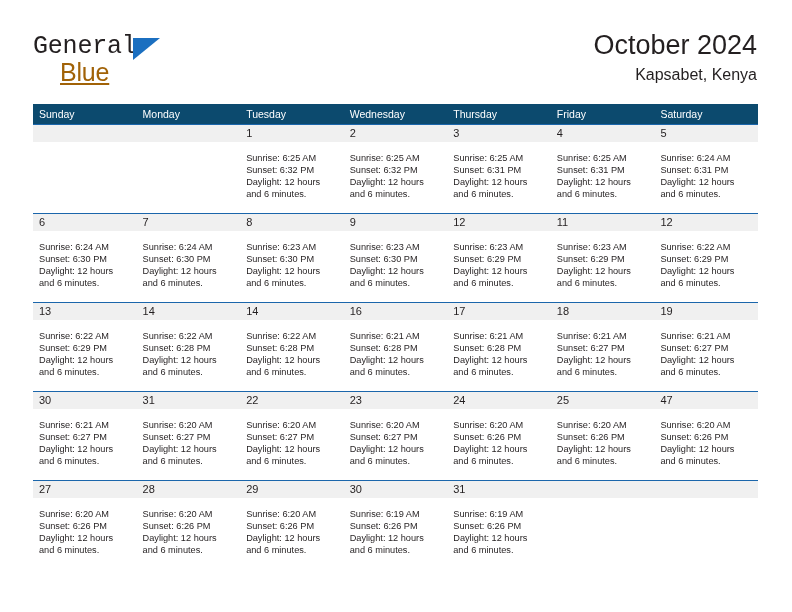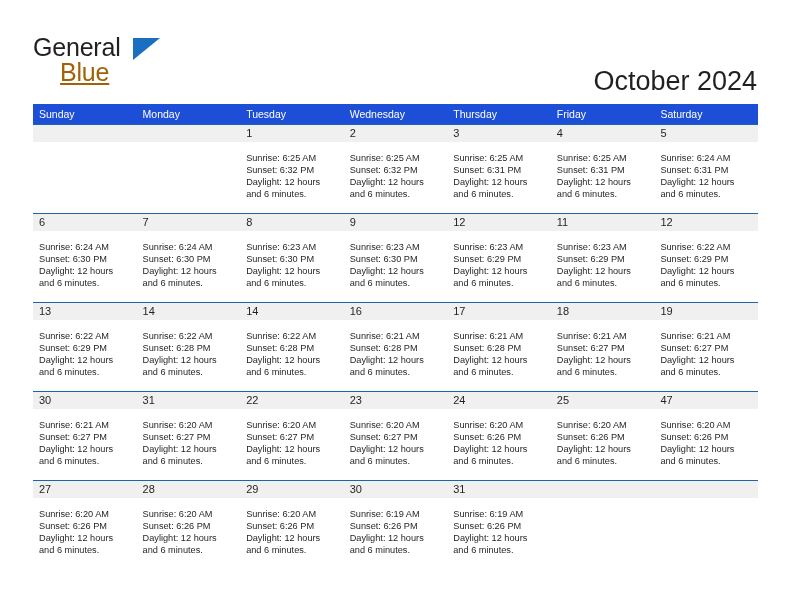--- a/index.html
+++ b/index.html
@@ -35,21 +35,21 @@
     left: 0;
     top: 6px;
     width: 220px;
     height: 58px;
   }
   .brand-general {
     font-size: 25px;
     color: #231f20;
     letter-spacing: -0.2px;
     line-height: 26px;
-    font-family: Liberation Sans, sans-serif;
+    font-family: Liberation Mono, monospace;
   }
   .brand-blue {
     font-size: 25px;
     color: #a16207;
     letter-spacing: -0.2px;
     line-height: 26px;
     margin-left: 27px;
     display: block;
     margin-top: -2px;
     text-decoration: underline;
@@ -72,21 +72,20 @@
     position: absolute;
     right: 0;
     top: 0;
     text-align: right;
   }
   .cal-title {
     font-size: 27px;
     color: #231f20;
     line-height: 34px;
     white-space: nowrap;
-    margin-top: 36px;
   }
   .cal-subtitle {
     font-size: 16px;
     color: #231f20;
     line-height: 22px;
     margin-top: 2px;
     white-space: nowrap;
   }
 
   
@@ -97,21 +96,21 @@
     width: 725px;
     border-collapse: collapse;
     table-layout: fixed;
   }
   .calendar th, .calendar td {
     padding: 0;
     margin: 0;
     vertical-align: top;
   }
   .dow {
-    background: #1d4ed8;
+    background: #0c4a6e;
     color: #ffffff;
     font-size: 10.5px;
     font-weight: normal;
     text-align: left;
     height: 20px;
     line-height: 20px;
     padding-left: 6px !important;
     white-space: nowrap;
   }
   .week-row > td {

